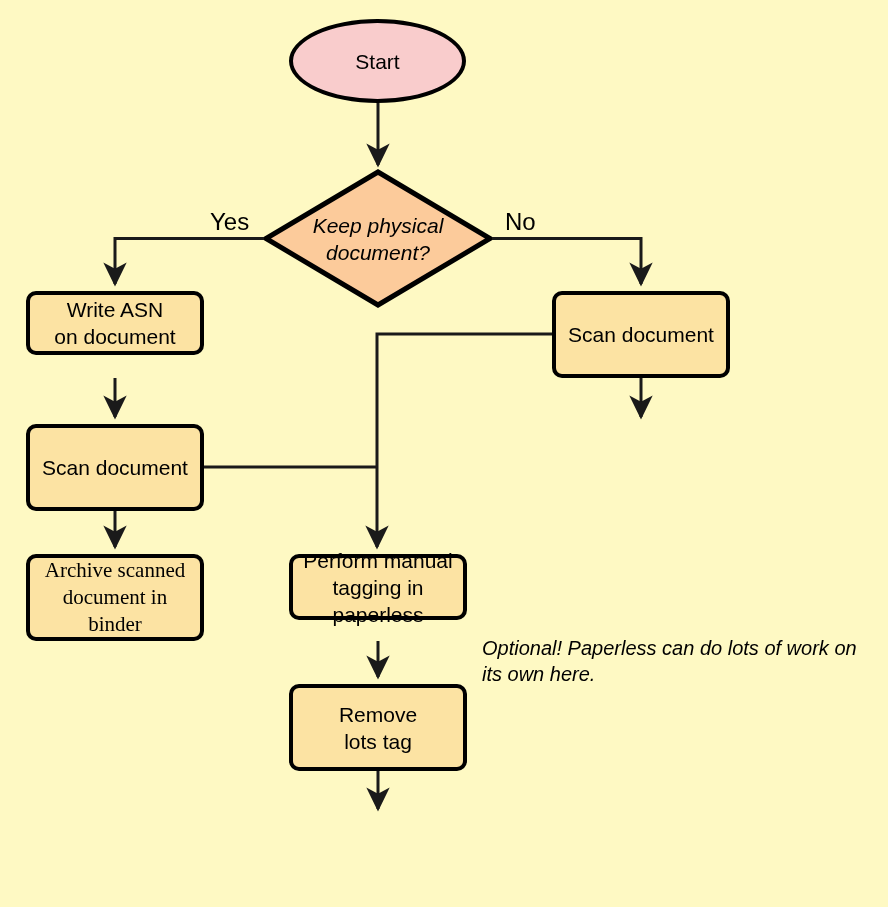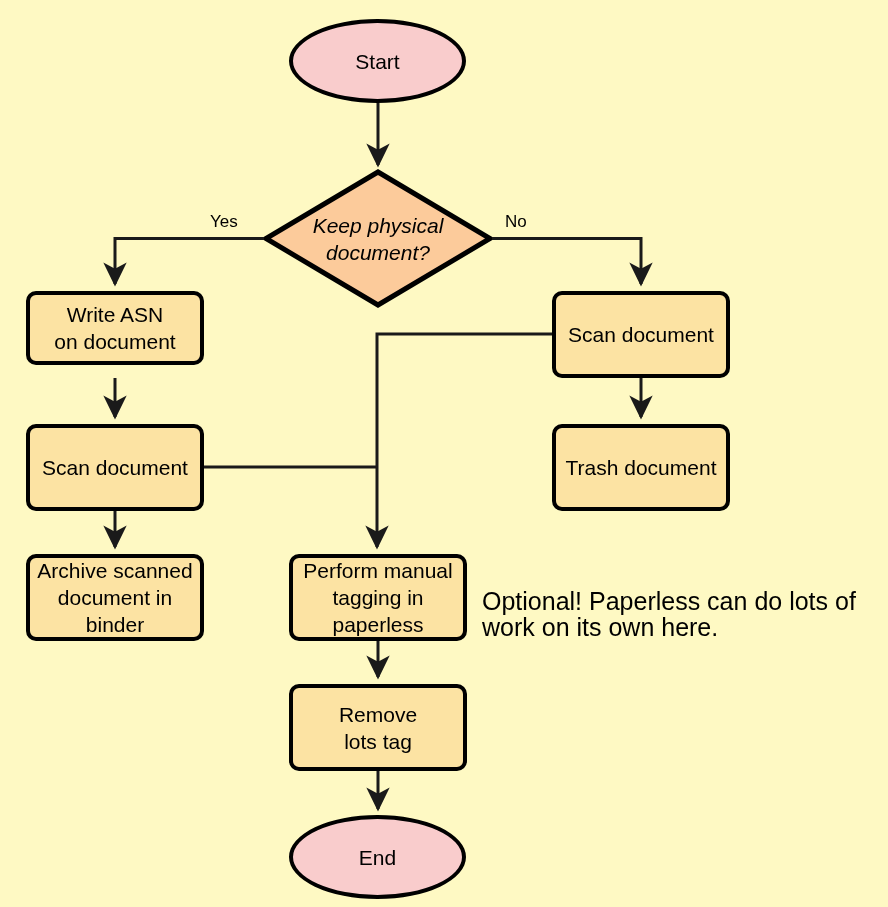--- a/index.html
+++ b/index.html
@@ -51,32 +51,34 @@
     background: transparent;
     border: none;
   }
   .decision-label {
     position: relative;
     z-index: 2;
     font-style: italic;
   }
   .edge-label {
     position: absolute;
-    font-size: 17px;
+    font-size: 24px;
     line-height: 24px;
     color: #000000;
     white-space: nowrap;
     z-index: 4;
   }
   .annotation {
     position: absolute;
-    font-size: 25px;
+    font-size: 20px;
     line-height: 26px;
+    font-style: italic;
     color: #000000;
     z-index: 4;
+    margin-top: 47px;
   }
 </style>
 </head>
 <body>
 
 <div id="canvas">
 
   <svg id="edges" viewBox="0 0 888 907" width="888" height="907" aria-hidden="true">
     <defs>
       <marker id="arrowhead" markerWidth="9" markerHeight="9" refX="7.2" refY="4.5" orient="auto" markerUnits="strokeWidth">
@@ -109,57 +111,51 @@
 
   <div class="node node-terminator" style="left:289px; top:19px; width:177px; height:84px; background:#F9CCCC;">
     <span>Start</span>
   </div>
 
   <div class="node node-decision" style="left:266px; top:172px; width:224px; height:133px;">
     <span class="decision-label">Keep physical
 document?</span>
   </div>
 
-  <div class="node node-process" style="left:26px; top:291px; width:178px; height:74px; background:#FCE3A3;">
+  <div class="node node-process" style="left:26px; top:291px; width:178px; height:64px; background:#FCE3A3;">
     <span>Write ASN
 on document</span>
   </div>
 
   <div class="node node-process" style="left:26px; top:424px; width:178px; height:87px; background:#FCE3A3;">
     <span>Scan document</span>
   </div>
 
-  <div class="node node-process" style="left:26px; top:554px; width:178px; height:87px; background:#FCE3A3;">
+  <div class="node node-process" style="left:26px; top:554px; width:178px; height:87px; background:#FCE3A3;font-family:Liberation Serif, serif;">
     <span>Archive scanned
 document in
 binder</span>
   </div>
 
   <div class="node node-process" style="left:552px; top:291px; width:178px; height:87px; background:#FCE3A3;">
     <span>Scan document</span>
   </div>
 
-  <div class="node node-process" style="left:552px; top:424px; width:178px; height:87px; background:#FCE3A3;">
-    <span>Trash document</span>
-  </div>
 
-  <div class="node node-process" style="left:289px; top:554px; width:178px; height:87px; background:#FCE3A3;">
+  <div class="node node-process" style="left:289px; top:554px; width:178px; height:66px; background:#FCE3A3;">
     <span>Perform manual
 tagging in
 paperless</span>
   </div>
 
   <div class="node node-process" style="left:289px; top:684px; width:178px; height:87px; background:#FCE3A3;">
     <span>Remove
 lots tag</span>
   </div>
 
-  <div class="node node-terminator" style="left:289px; top:815px; width:177px; height:84px; background:#F9CCCC;">
-    <span>End</span>
-  </div>
 
   <div class="edge-label" style="left:210px; top:210px;">Yes</div>
 
   <div class="edge-label" style="left:505px; top:210px;">No</div>
 
   <div class="annotation" style="left:482px; top:588px; width:400px;">Optional! Paperless can do lots of work on its own here.</div>
 
 </div>
 
 </body></html>

